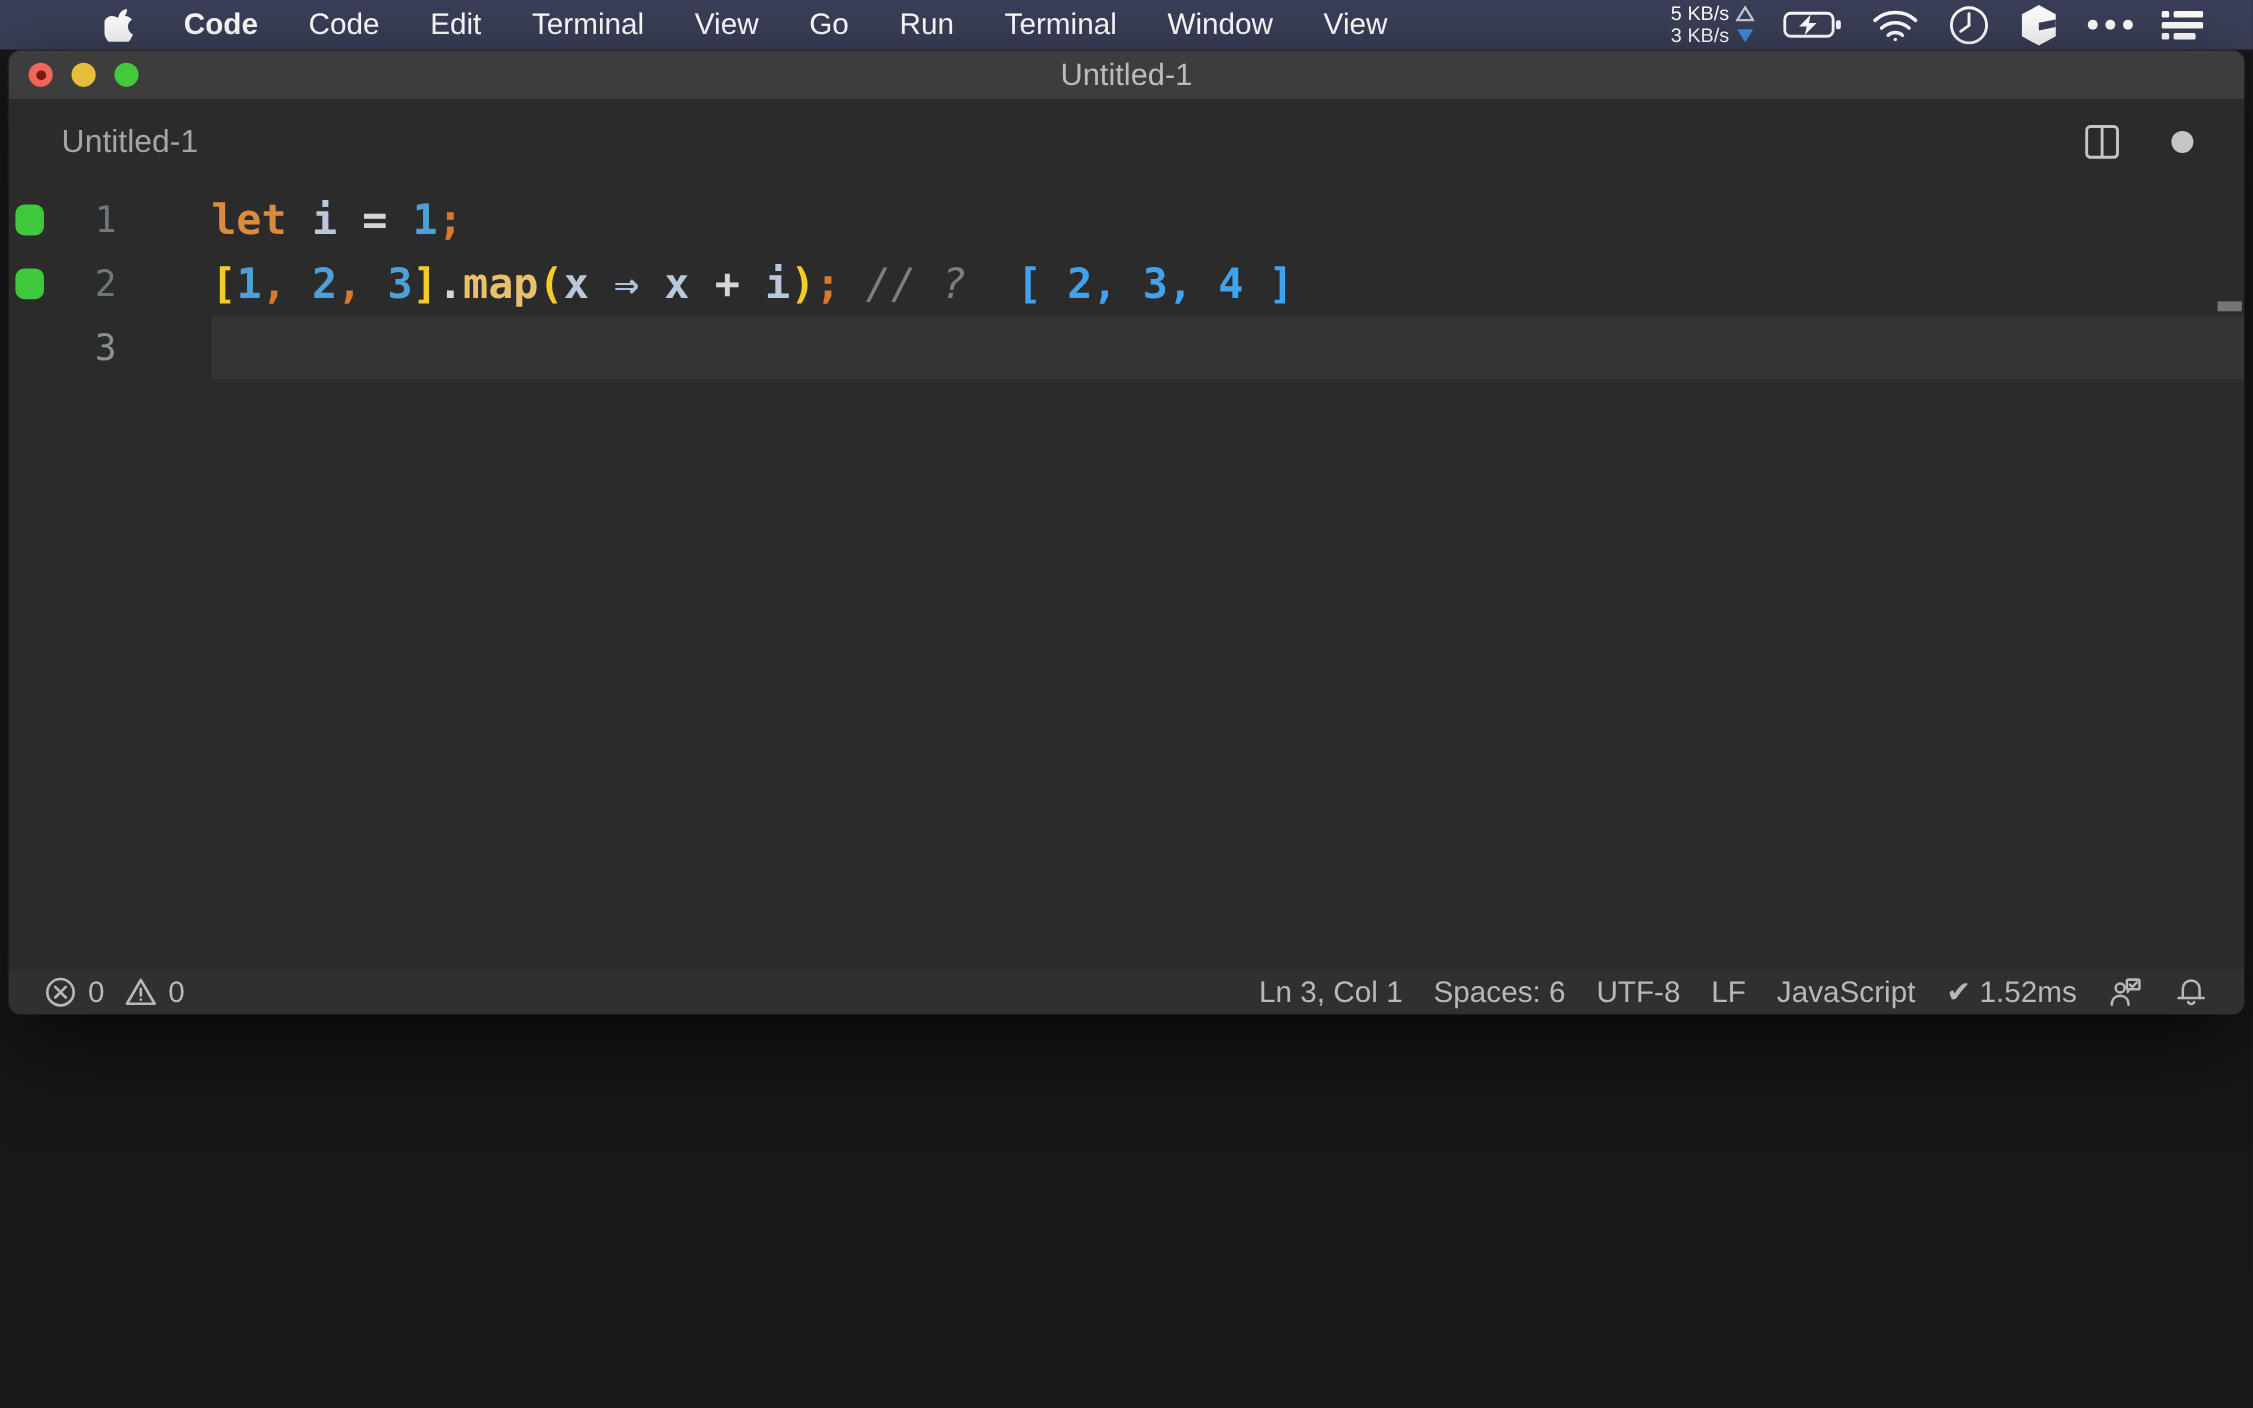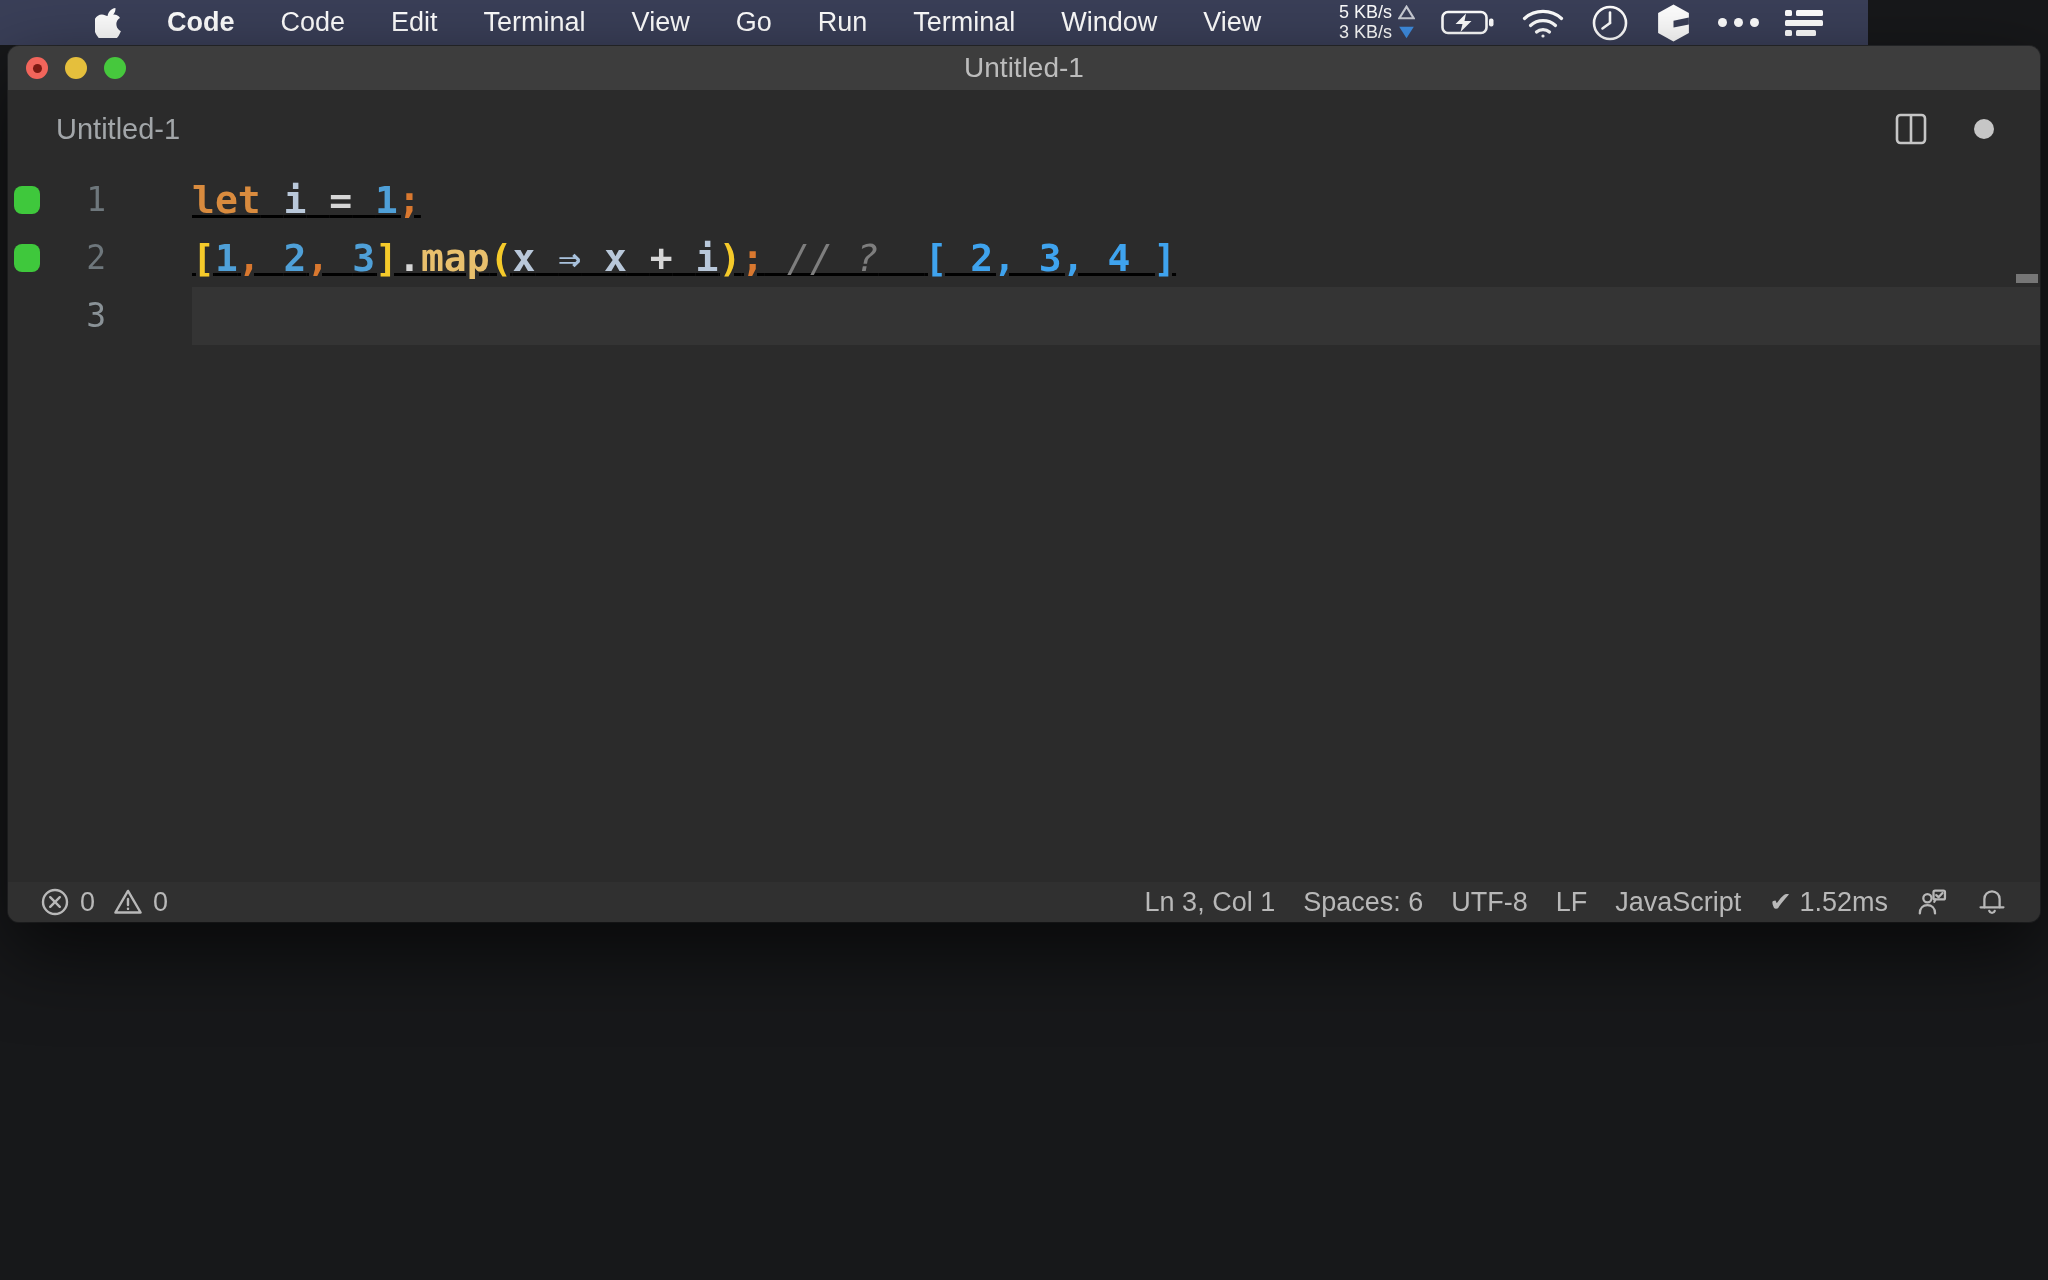--- a/index.html
+++ b/index.html
@@ -1,20 +1,20 @@
 <!DOCTYPE html>
 <html style="--desktop-bg: #17181a; --menubar-bg: #3a3f58; --menubar-text: #ffffff; --net-down: #3f8ee3; --net-up-outline: #c9ccd4; --titlebar-bg: #3d3d3d; --titlebar-text: #bcbcbc; --traffic-red: #f2655b; --traffic-red-dot: #7c1a12; --traffic-yellow: #e5bf3c; --traffic-green: #46c83d; --header-bg: #2b2b2b; --tab-text: #a2a6a9; --editor-bg: #2b2b2b; --current-line-bg: #343434; --line-number: #6e777c; --line-number-active: #8a9297; --marker-green: #3fc83c; --tok-keyword: #d98b3e; --tok-ident: #b9c8da; --tok-op: #d6d6d6; --tok-number: #4fa0d8; --tok-punct: #d9782f; --tok-bracket: #f5ca2a; --tok-func: #e9c06d; --tok-comment: #7e7e7e; --tok-result: #3fa3ee; --tok-arrow: #a9c2dd; --tok-plain: #cccccc; --statusbar-bg: #303030; --statusbar-text: #b8b8b8; --icon-gray: #c6c6c6; --scroll-marker: #8a8a8a;"><head>
 <meta charset="utf-8">
 <style>
   * { margin:0; padding:0; box-sizing:border-box; }
   html,body { width:2048px; height:1280px; overflow:hidden; }
   body { background:var(--desktop-bg,#17181a); font-family:"Liberation Sans",sans-serif; }
 
   
-  .menubar { position:absolute; left:0; top:0; width:1868px; height:45px;
+  .menubar { position:absolute; left:0; top:0; width:2048px; height:45px;
     background:var(--menubar-bg); display:flex; align-items:center;
     padding:0 45px 0 95px; color:var(--menubar-text); font-size:27px; }
   .apple-wrap { display:flex; align-items:center; margin-right:8px; }
   .menu-items { display:flex; align-items:center; gap:46px; margin-left:38px; }
   .menu-item { color:var(--menubar-text); font-weight:500; cursor:default; }
   .menu-item.app-name { font-weight:700; }
   .menubar-right { margin-left:auto; display:flex; align-items:center; gap:26px; }
   .net { display:flex; flex-direction:column; justify-content:center; gap:1px; }
   .net-row { display:flex; align-items:center; justify-content:flex-end; gap:6px;
     font-size:18px; line-height:19px; font-weight:500; }
@@ -48,21 +48,21 @@
   .line { position:relative; height:58px; }
   .line.current::before { content:""; position:absolute; left:184px; right:0; top:0; bottom:0;
     background:var(--current-line-bg); }
   .marker { position:absolute; left:6px; top:50%; transform:translateY(-50%);
     width:26px; height:28px; border-radius:8px; background:var(--marker-green); }
   .num { position:absolute; left:40px; top:0; width:58px; height:58px; line-height:58px;
     text-align:right; color:var(--line-number);
     font-family:"DejaVu Sans Mono",monospace; font-size:33px; }
   .line.current .num { color:var(--line-number-active); }
   .code { position:absolute; left:184px; top:0; height:58px; line-height:58px; white-space:pre;
-    font-family:"DejaVu Sans Mono",monospace; font-size:38px; font-weight:700;text-decoration:underline; }
+    font-family:"DejaVu Sans Mono",monospace; font-size:38px; font-weight:700; }
   .tok-keyword { color:var(--tok-keyword); }
   .tok-ident   { color:var(--tok-ident); }
   .tok-op      { color:var(--tok-op); }
   .tok-number  { color:var(--tok-number); }
   .tok-punct   { color:var(--tok-punct); }
   .tok-bracket { color:var(--tok-bracket); }
   .tok-func    { color:var(--tok-func); }
   .tok-comment { color:var(--tok-comment); font-weight:400; font-style:italic; }
   .tok-result  { color:var(--tok-result); }
   .tok-arrow   { color:var(--tok-arrow); }

